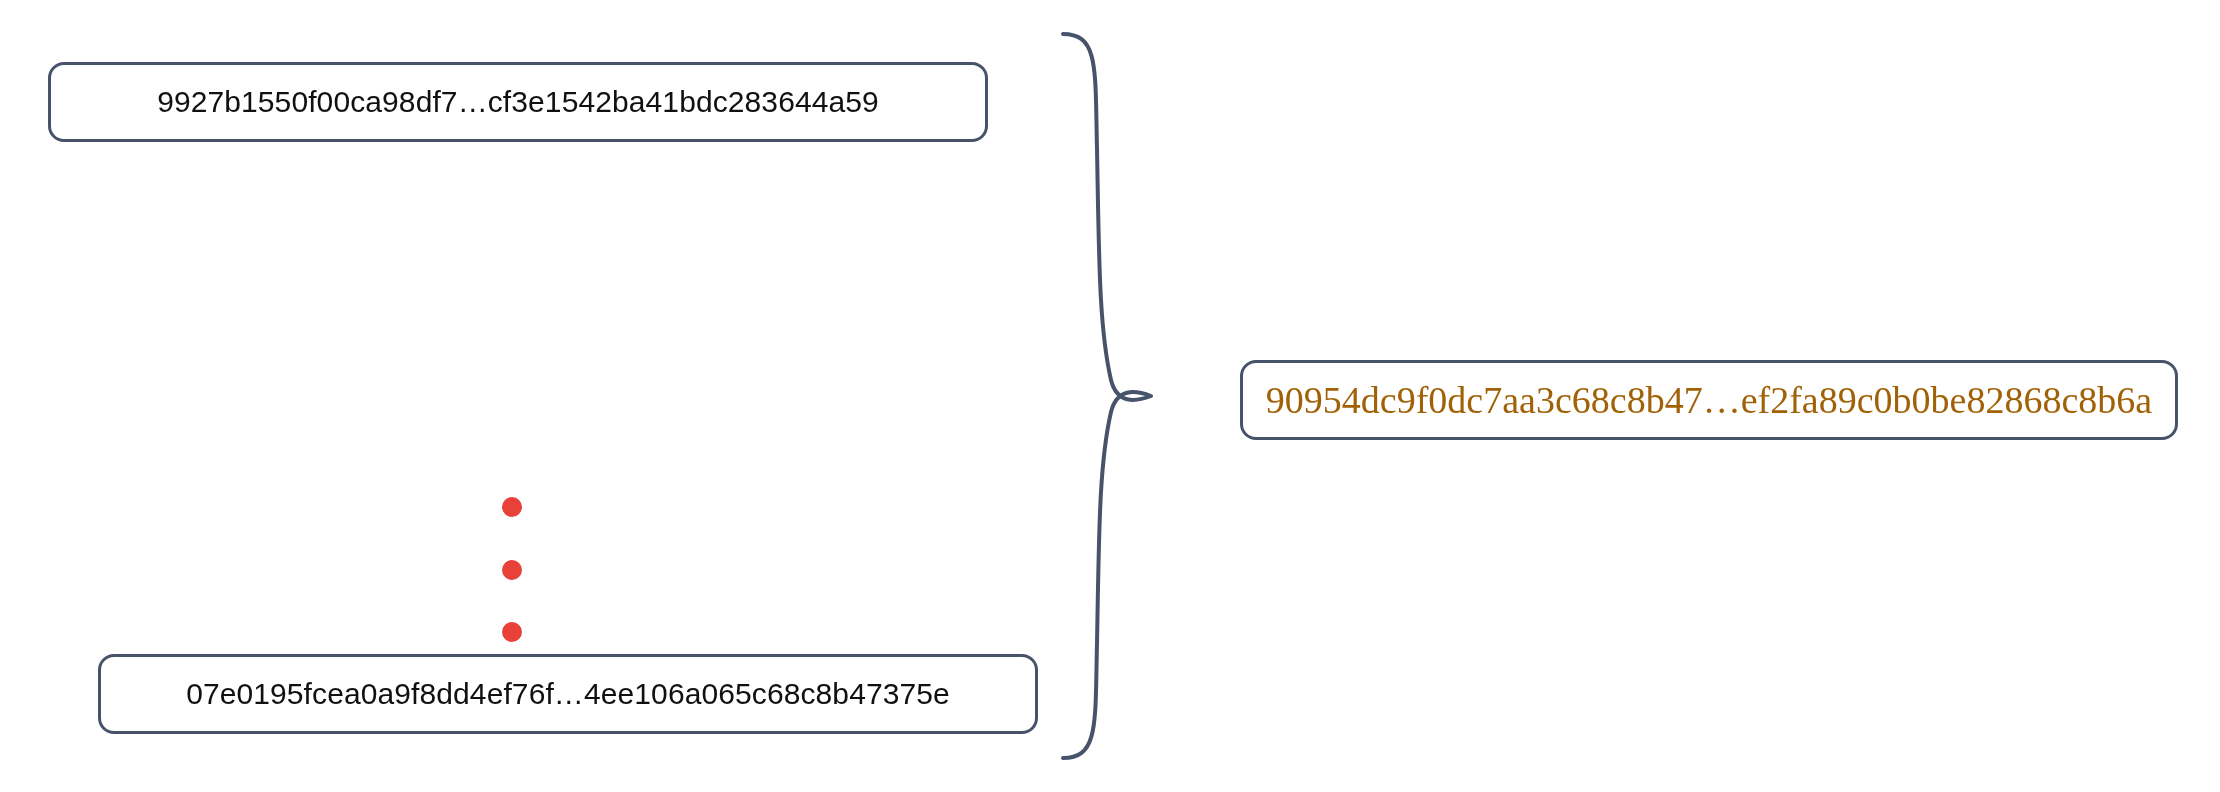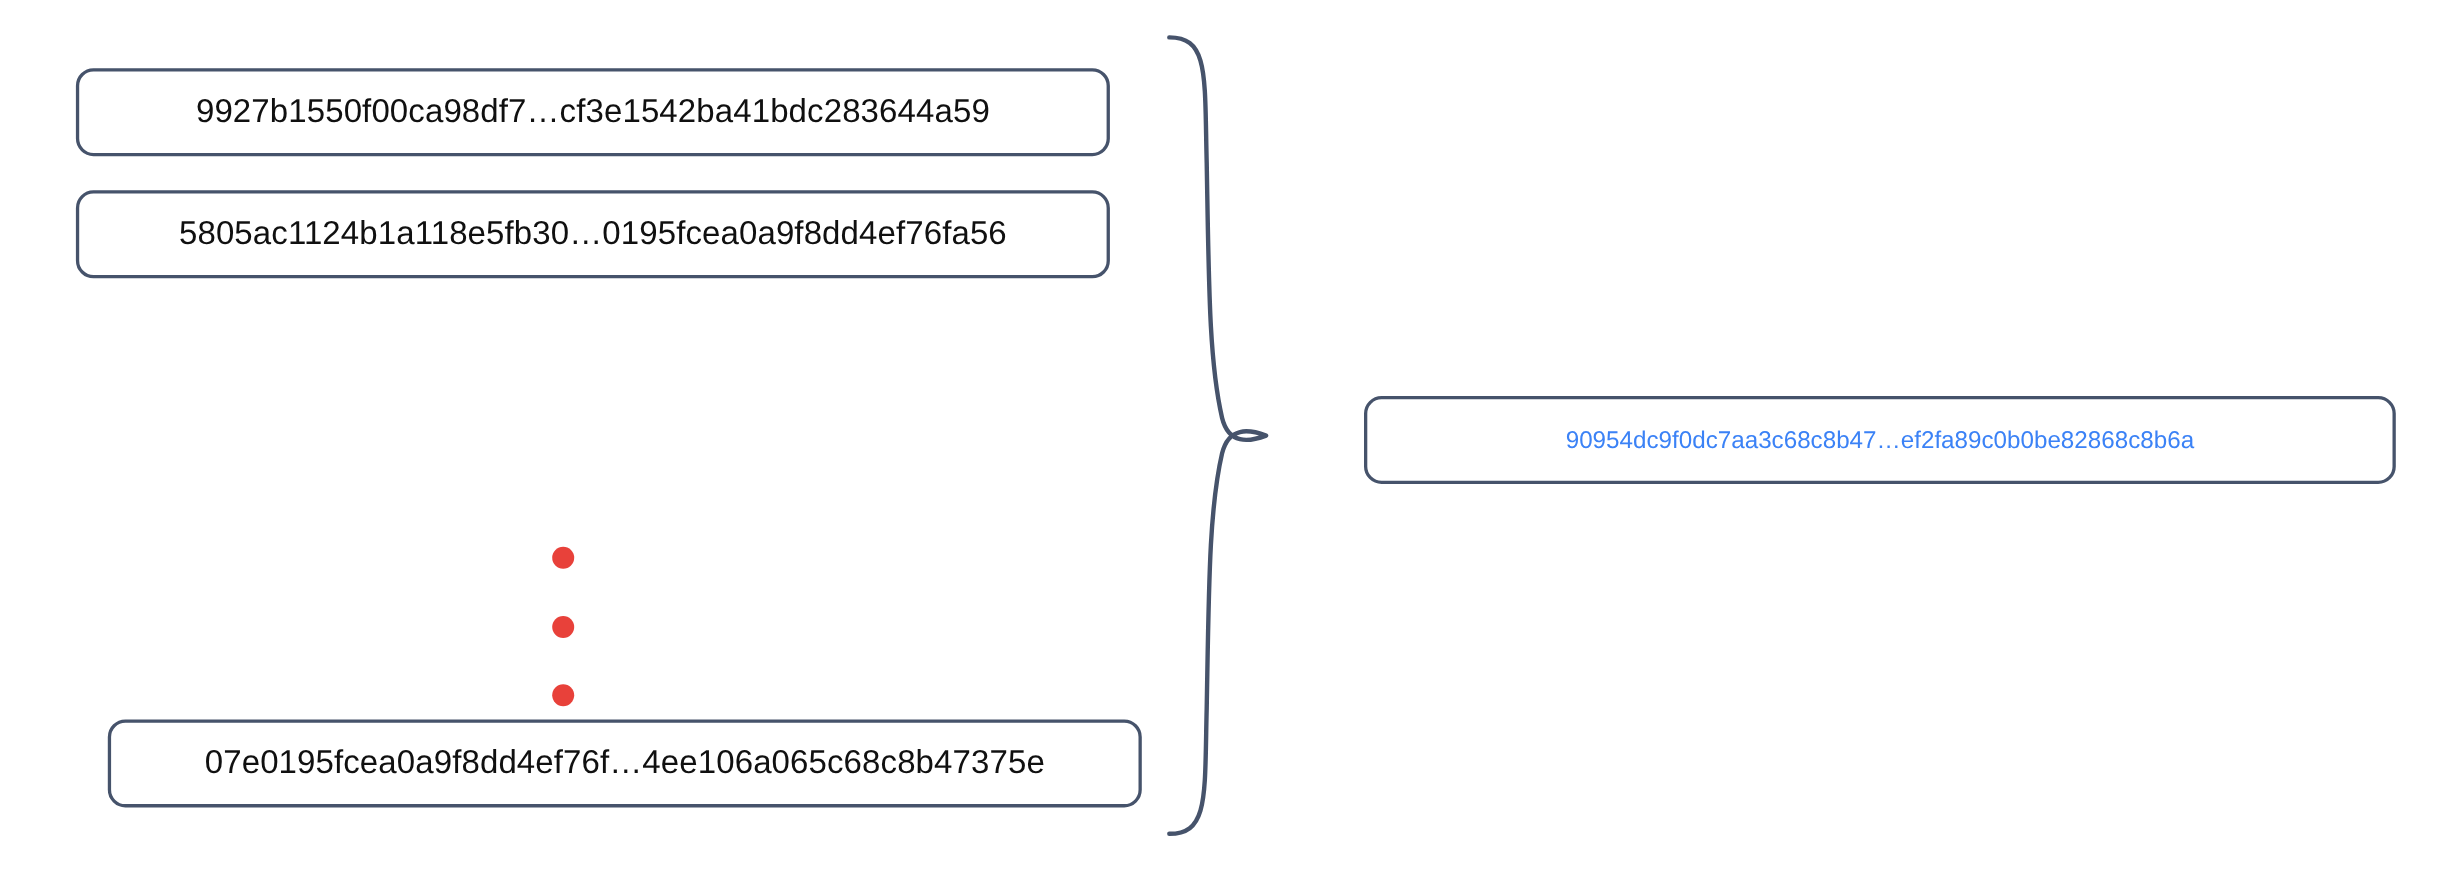--- a/index.html
+++ b/index.html
@@ -14,21 +14,21 @@
     position: relative;
     width: 2220px;
     height: 792px;
     background: #ffffff;
     overflow: hidden;
   }
 
   
   #left-column {
     position: absolute;
-    left: 69px;
+    left: 48px;
     top: 62px;
     width: 940px;
   }
 
   .hash-box {
     box-sizing: border-box;
     width: 940px;
     height: 80px;
     border: 3px solid #46536b;
     border-radius: 16px;
@@ -93,40 +93,38 @@
     width: 938px;
     height: 80px;
     border: 3px solid #46536b;
     border-radius: 16px;
     background: #ffffff;
     display: flex;
     align-items: center;
     justify-content: center;
   }
   .result-box .hash-text {
-    font-size: 22px;
-    color: #3b82f6;
+    font-size: 38px;
+    color: #a16207;
     white-space: nowrap;
+    font-family: Liberation Serif, serif;
   }
 </style>
 </head>
 <body>
 
 <div id="canvas">
 
   <div id="left-column">
 
     <div class="hash-box">
       <span class="hash-text">9927b1550f00ca98df7…cf3e1542ba41bdc283644a59</span>
     </div>
 
 
-    <div class="hash-box">
-      <span class="hash-text">5805ac1124b1a118e5fb30…0195fcea0a9f8dd4ef76fa56</span>
-    </div>
 
 
   </div>
 
   <div id="ellipsis">
     <span class="dot"></span>
     <span class="dot"></span>
     <span class="dot"></span>
   </div>
 

